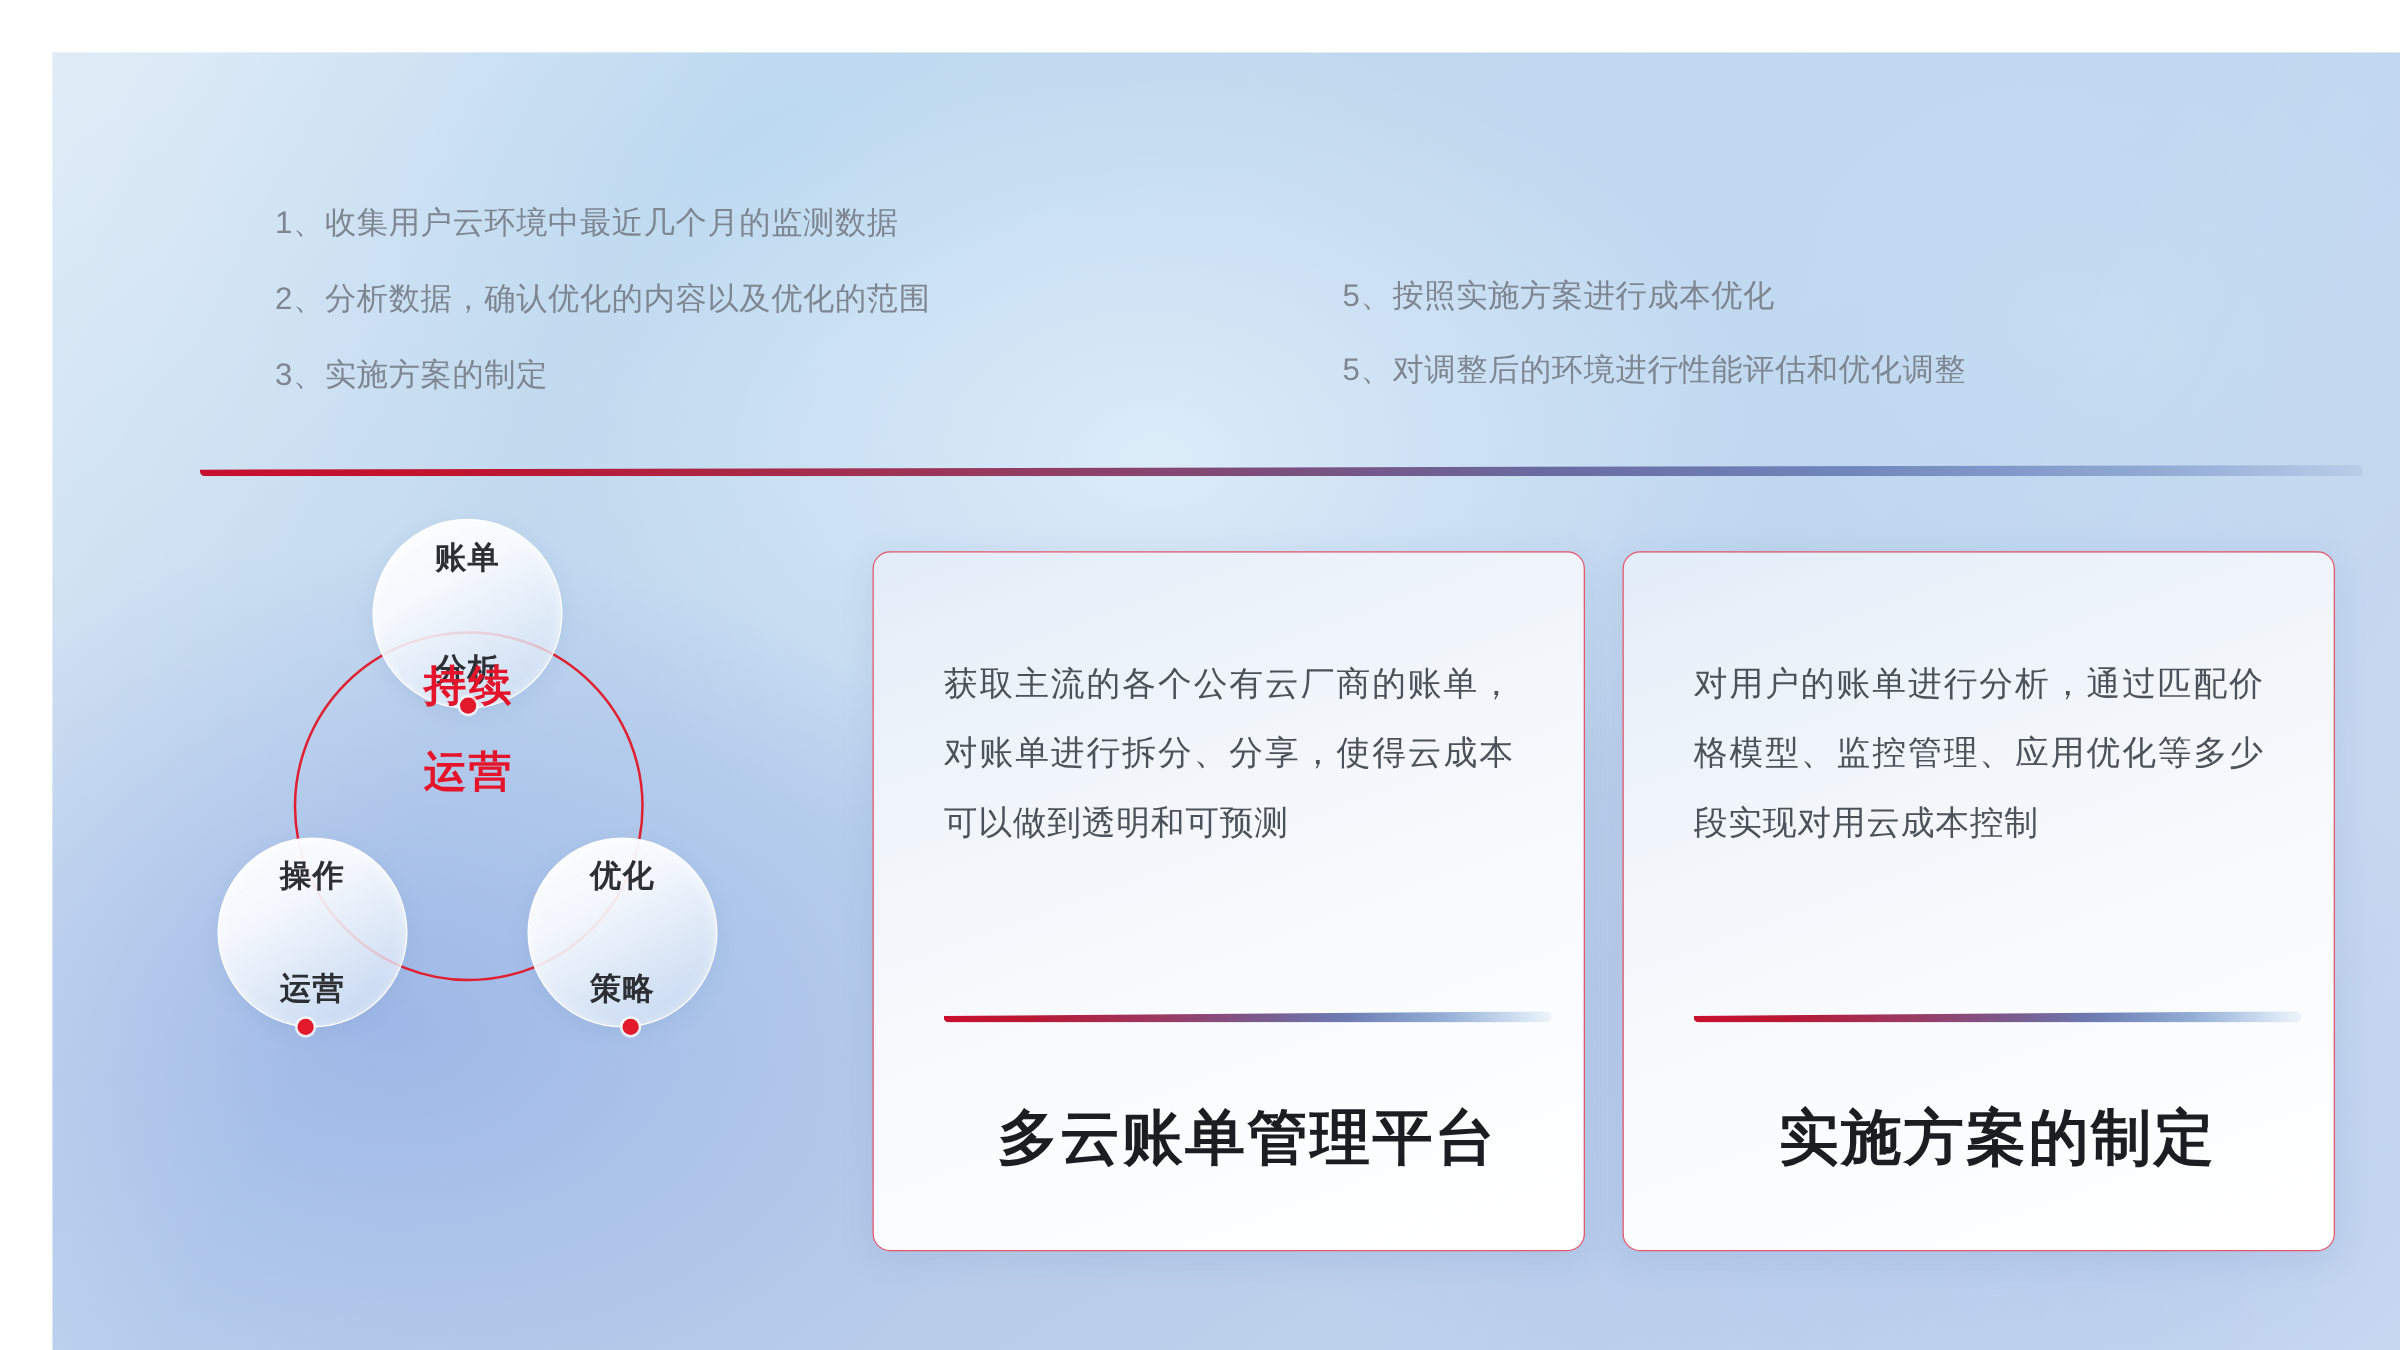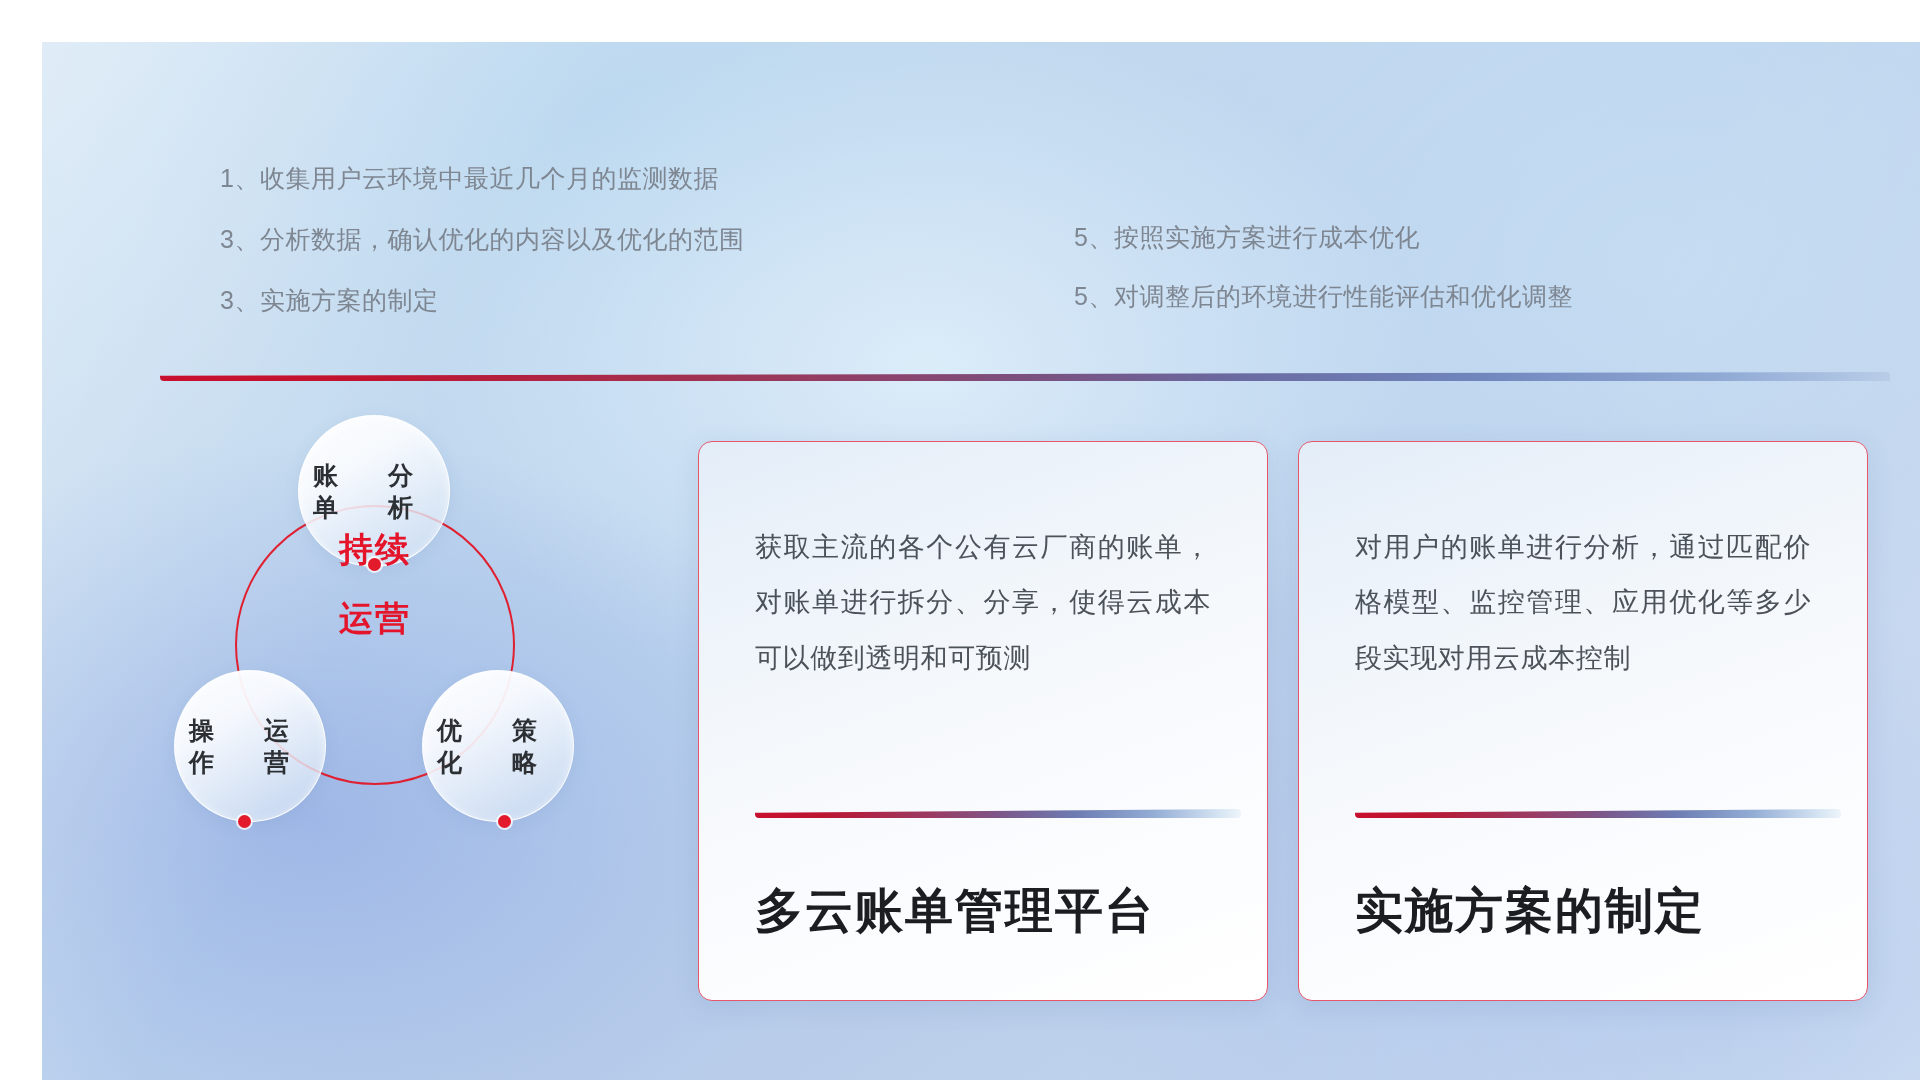--- a/index.html
+++ b/index.html
@@ -65,21 +65,21 @@
   .bubble {
     position: absolute;
     border-radius: 50%;
     background: linear-gradient(150deg,
         rgba(255,255,255,0.97) 0%,
         rgba(249,251,254,0.93) 35%,
         rgba(226,236,248,0.80) 72%,
         rgba(208,223,243,0.62) 100%);
     border: 1px solid rgba(255,255,255,0.95);
     box-shadow: 0 4px 16px rgba(90,120,170,0.12), inset 0 2px 10px rgba(255,255,255,0.6);
-    display: flex; flex-direction: row;
+    display: flex; flex-direction: column;
     align-items: center; justify-content: space-between;
   }
   .bubble span {
     color: #2c2f33;
     font-size: 25px;
     font-weight: 700;
     line-height: 1.28;
     letter-spacing: 1px;
   }
   .bubble.top    { left: 138px; top: 0px;   width: 152px; height: 152px; }
@@ -153,36 +153,36 @@
     background: linear-gradient(90deg,
       #c8102e 0%, #bb1632 14%, #9b3a63 36%, #7a5a8d 52%,
       #6d7cb3 66%, #93add5 82%, #d8e6f4 96%, #eef4fa 100%);
     clip-path: polygon(0 42%, 100% 0, 100% 100%, 0 100%);
   }
 
   .card-title {
     position: absolute;
     left: 42px; bottom: 48px;
     width: 486px;
-    text-align: left;
+    text-align: center;
     color: #1b1d20;
     font-size: 48px;
     font-weight: 800;
     letter-spacing: 2px;
     line-height: 1.15;
   }
 </style>
 </head>
 <body>
 
 <div id="slide">
 
   <div class="list-col left">
     <div class="list-item">1、收集用户云环境中最近几个月的监测数据</div>
-    <div class="list-item">3、分析数据，确认优化的内容以及优化的范围</div>
+    <div class="list-item">2、分析数据，确认优化的内容以及优化的范围</div>
     <div class="list-item">3、实施方案的制定</div>
   </div>
 
   <div class="list-col right">
     <div class="list-item">5、按照实施方案进行成本优化</div>
     <div class="list-item">5、对调整后的环境进行性能评估和优化调整</div>
   </div>
 
   <div class="main-divider"></div>
 

